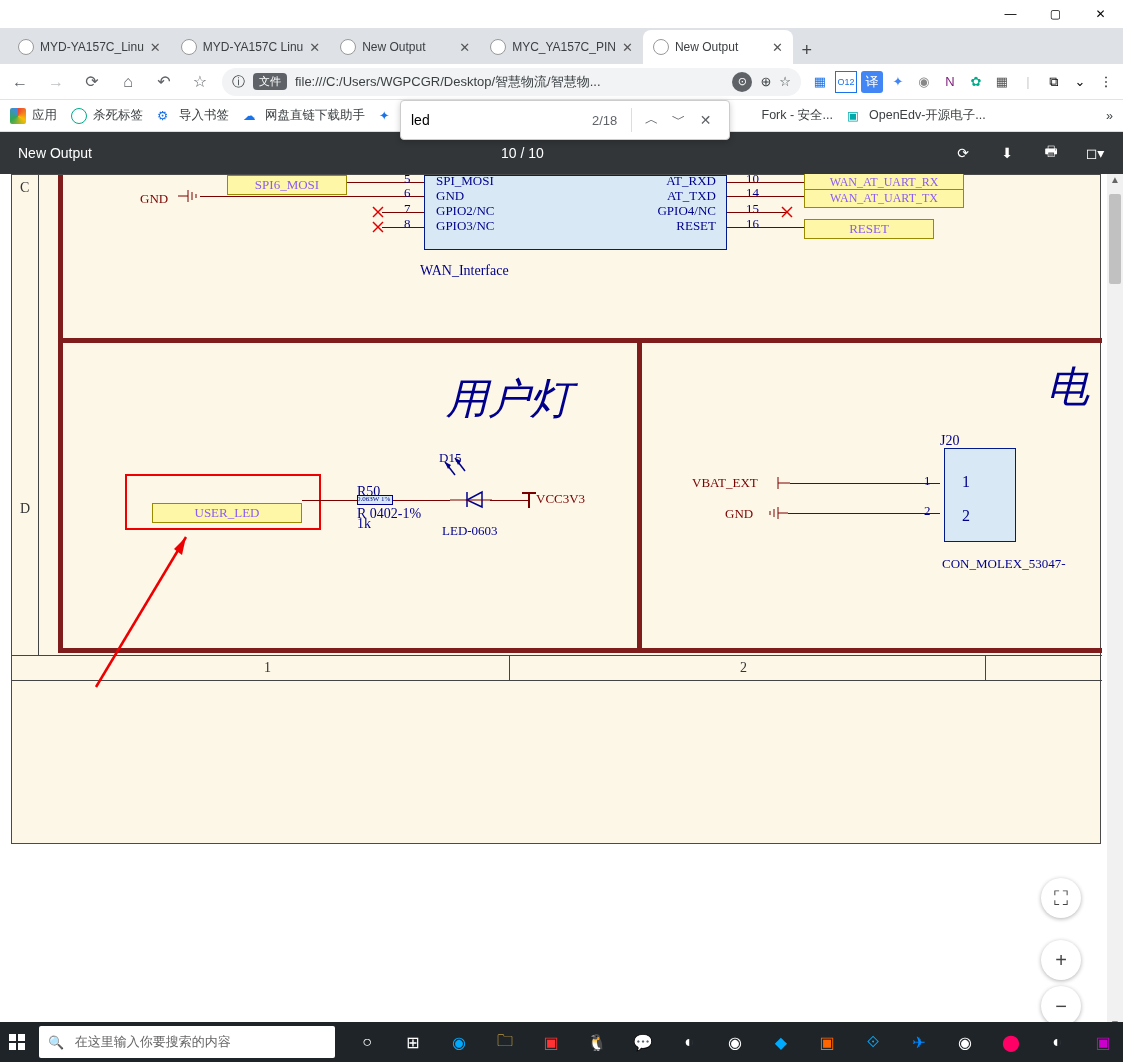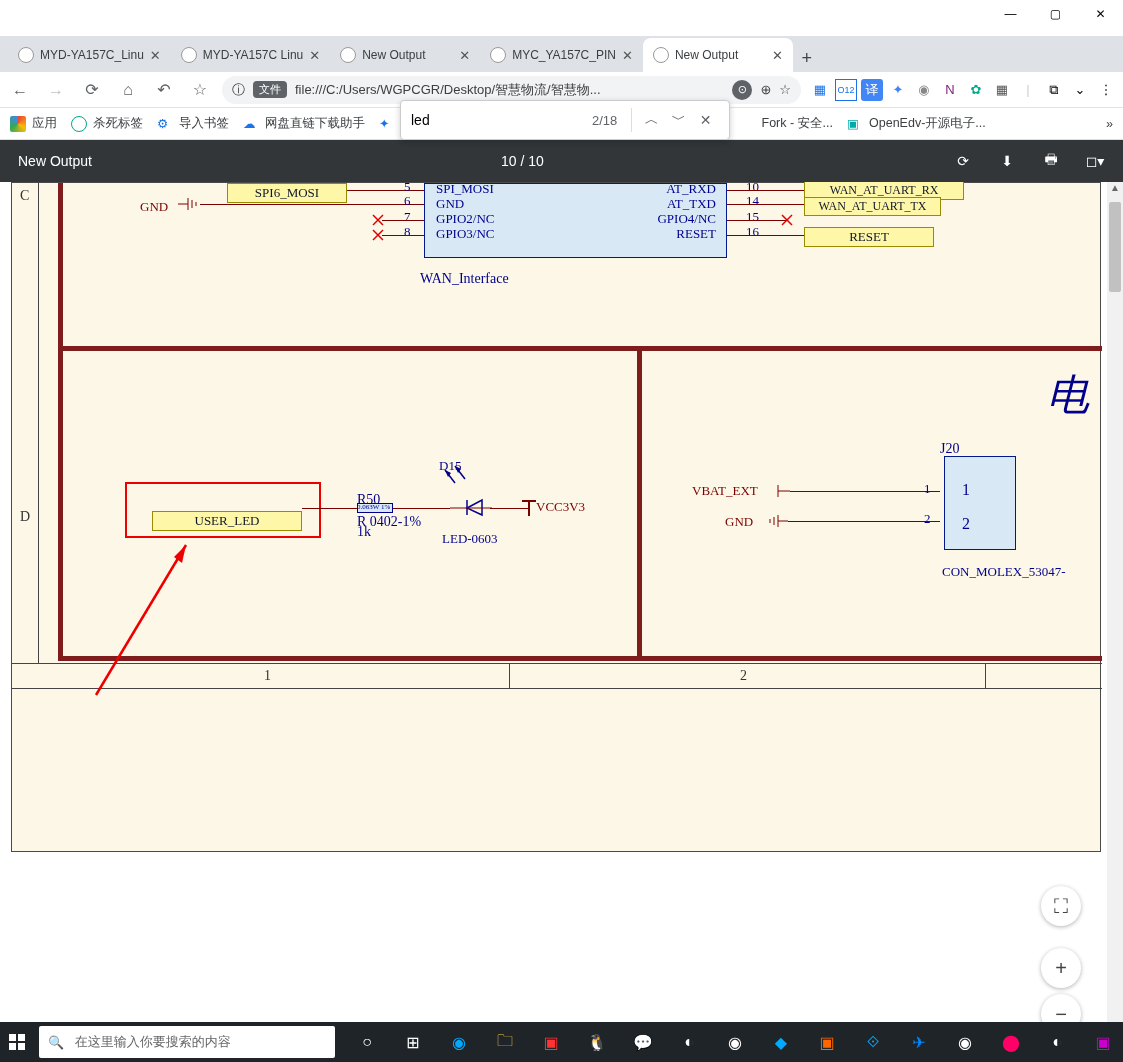--- a/index.html
+++ b/index.html
@@ -3,21 +3,21 @@
 <meta charset="utf-8">
 <style>
 * { margin: 0; padding: 0; box-sizing: border-box; font-family: -apple-system, "Segoe UI", Arial, sans-serif; }
 html, body { width: 1123px; height: 1062px; overflow: hidden; background: #fff; }
 
 
 .titlebar { height: 28px; background: #fff; display: flex; justify-content: flex-end; align-items: center; border-bottom: 0; }
 .winbtn { width: 45px; height: 28px; display: flex; align-items: center; justify-content: center; font-size: 12px; color: #000; }
 
 
-.tabstrip { height: 36px; background: #dee1e6; display: flex; align-items: flex-end; padding-left: 8px; margin-top: 8px; }
+.tabstrip { height: 36px; background: #dee1e6; display: flex; align-items: flex-end; padding-left: 8px; }
 .tab { height: 34px; display: flex; align-items: center; gap: 6px; padding: 0 10px; font-size: 12px; color: #3c4043; border-radius: 8px 8px 0 0; max-width: 175px; min-width: 150px; }
 .tab.active { background: #fff; }
 .tab.inactive { background: transparent; }
 .tab .favicon { width: 16px; height: 16px; border-radius: 50%; border: 1px solid #999; display:inline-block; background:#fff; flex-shrink:0; }
 .tab .label { white-space: nowrap; overflow: hidden; text-overflow: ellipsis; flex:1; }
 .tab .close { font-size: 13px; color:#555; }
 .newtab { width: 28px; height: 28px; display:flex; align-items:center; justify-content:center; font-size:18px; color:#444; }
 
 
 .toolbar { height: 36px; background: #fff; display: flex; align-items: center; padding: 0 6px; gap: 8px; border-bottom: 1px solid #e3e3e3; }
@@ -47,21 +47,21 @@
 .pdfbar .picon { width:20px; text-align:center; }
 
 
 .viewer { position:relative; height: 860px; background:#fff; overflow:hidden; }
 .schem { position:absolute; left:11px; top:0; width:1090px; height:670px; background:#fdf7e7; border:1px solid #4a4a4a; }
 
 
 .schem .vline { position:absolute; background:#7f1d1d; }
 .schem .hline { position:absolute; background:#7f1d1d; }
 
-.netlabel { position:absolute; background:#fff7a8; border:1px solid #9a8a00; font-size:13px; font-family:"Times New Roman",serif; color:#0f172a; padding:1px 10px; text-align:center; }
+.netlabel { position:absolute; background:#fff7a8; border:1px solid #9a8a00; font-size:13px; font-family:"Times New Roman",serif; color:#8b5cf6; padding:1px 10px; text-align:center; }
 .pintxt { position:absolute; font-size:13px; font-family:"Times New Roman",serif; color:#00008b; }
 .redtxt { color:#7a0000; }
 .compname { position:absolute; font-size:14px; font-family:"Times New Roman",serif; color:#00008b; }
 .bigchinese { position:absolute; font-size:42px; font-family:"KaiTi","STKaiti",serif; color:#00008b; font-style:italic; }
 
 .chipbox { position:absolute; background:#d8e9f5; border:1px solid #001a8b; }
 
 .wire { position:absolute; background:#7a0000; }
 .floatbtn { position:absolute; width:40px; height:40px; border-radius:50%; background:#fff; box-shadow:0 1px 4px rgba(0,0,0,.3); display:flex; align-items:center; justify-content:center; font-size:20px; color:#444; }
 
@@ -264,23 +264,24 @@
     <div class="wire" style="left:715px;top:7px;width:80px;height:1px;"></div>
     <div class="wire" style="left:715px;top:21px;width:80px;height:1px;"></div>
     <div class="wire" style="left:715px;top:37px;width:60px;height:1px;"></div>
     <div class="wire" style="left:715px;top:52px;width:80px;height:1px;"></div>
     <svg style="position:absolute;left:768px;top:30px" width="16" height="14">
         <line x1="2" y1="2" x2="12" y2="12" stroke="#d00" stroke-width="1.5"></line>
         <line x1="12" y1="2" x2="2" y2="12" stroke="#d00" stroke-width="1.5"></line>
       </svg>
 
     <div class="netlabel" style="left:792px;top:-2px;width:160px;font-size:12px;">WAN_AT_UART_RX</div>
-    <div class="netlabel" style="left:792px;top:14px;width:137px;font-size:12px;">WAN_AT_UART_TX</div>
+    <div class="netlabel" style="left:792px;top:14px;width:160px;font-size:12px;">WAN_AT_UART_TX</div>
     <div class="netlabel" style="left:792px;top:44px;width:130px;font-size:13px;">RESET</div>
 
+    <div class="bigchinese" style="left:434px;top:196px;">用户灯</div>
     <div class="bigchinese" style="left:1035px;top:184px;">电</div>
 
     <div class="redbox" style="left:113px;top:299px;width:196px;height:56px;"></div>
 
     <svg style="position:absolute;left:74px;top:352px;" width="120" height="170">
       <line x1="10" y1="160" x2="100" y2="10" stroke="#e00" stroke-width="2.5"></line>
       <polygon points="100,10 88,22 96,28" fill="#e00"></polygon>
     </svg>
 
     <div class="netlabel" style="left:140px;top:328px;width:150px;">USER_LED</div>

